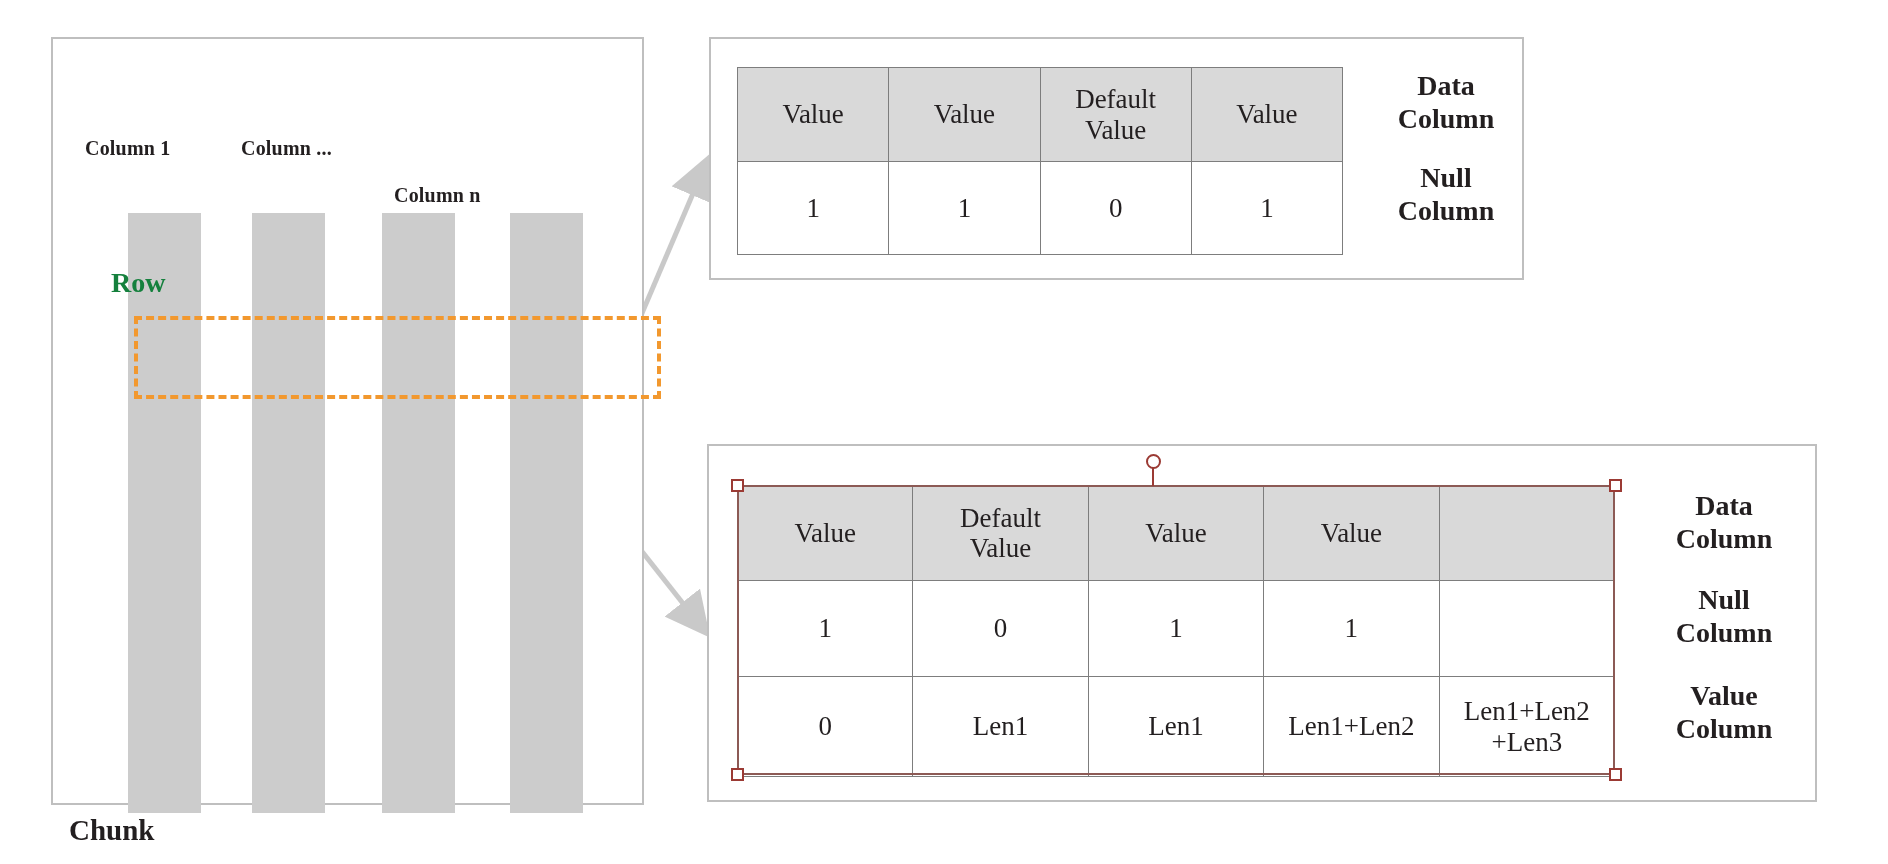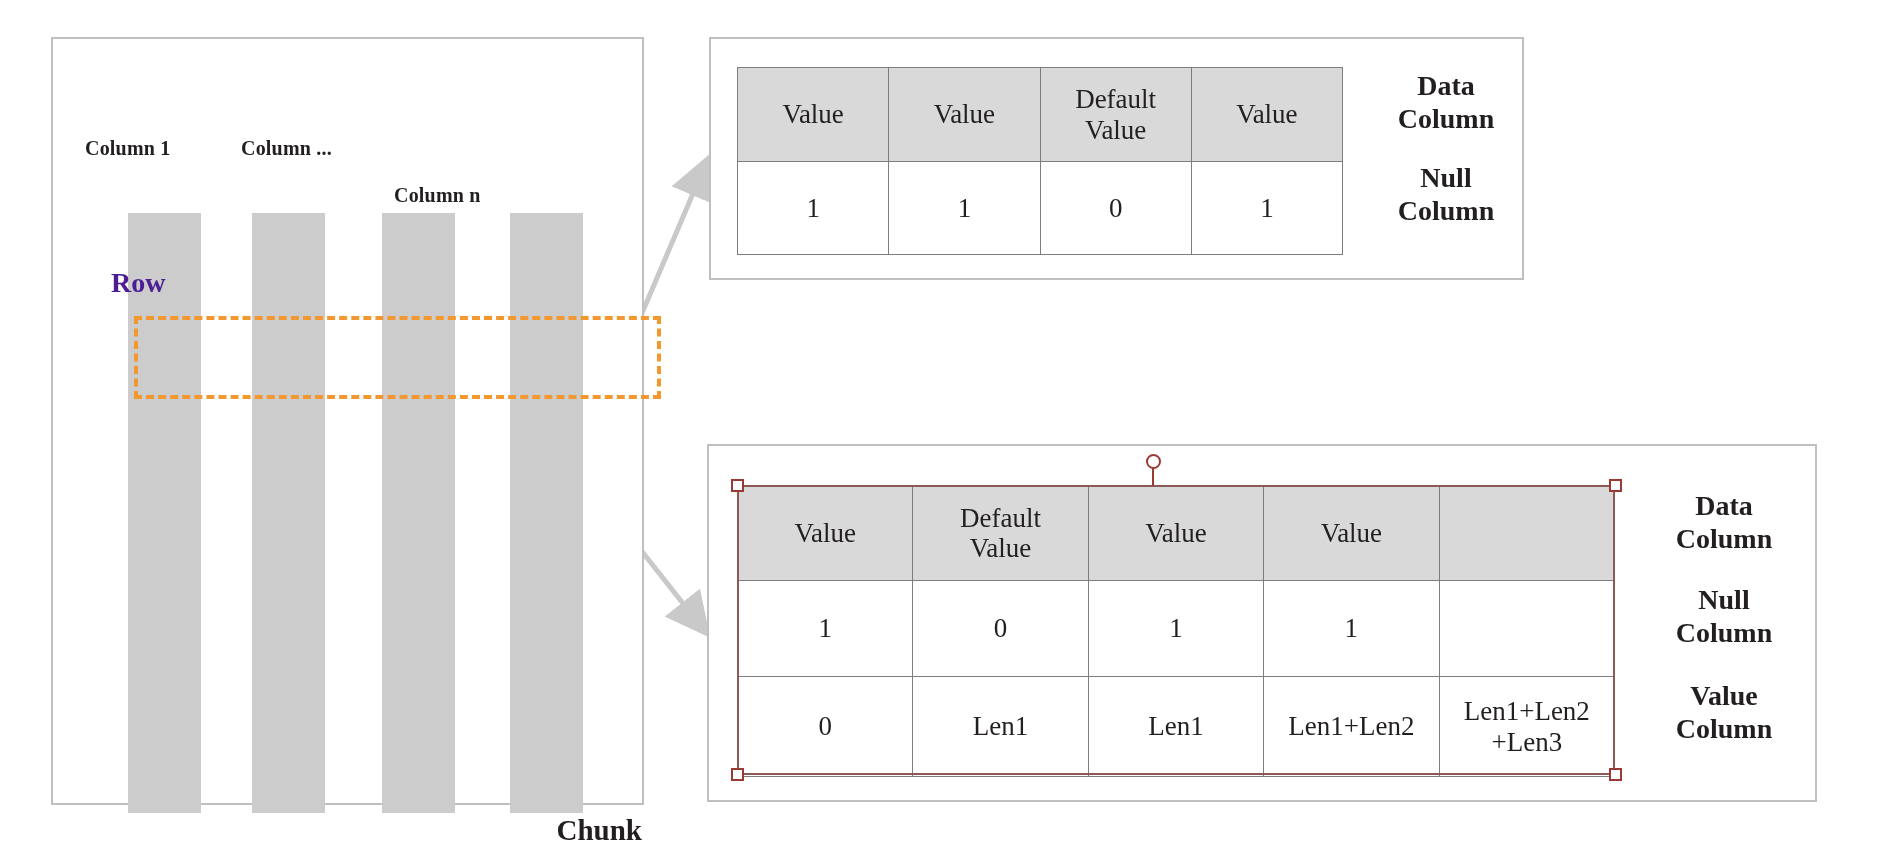--- a/index.html
+++ b/index.html
@@ -46,39 +46,39 @@
     width: 73px;
     height: 600px;
   }
 
   #row-label {
     position: absolute;
     left: 58px;
     top: 228px;
     font-weight: bold;
     font-size: 28px;
-    color: #4c1d95;
+    color: #15803d;
   }
 
   #row-highlight {
     position: absolute;
     left: 81px;
     top: 277px;
     width: 527px;
     height: 83px;
     border: 4px dashed #f2982e;
     box-sizing: border-box;
   }
 
   #chunk-label {
     position: absolute;
     left: 16px;
     right: 0;
     top: 775px;
-    text-align: right;
+    text-align: left;
     font-weight: bold;
     font-size: 29px;
     color: #231f20;
   }
 
   
   #top-right-panel   { left: 709px; top: 37px;  width: 815px; height: 243px; }
   #bottom-right-panel{ left: 707px; top: 444px; width: 1110px; height: 358px; }
 
   

